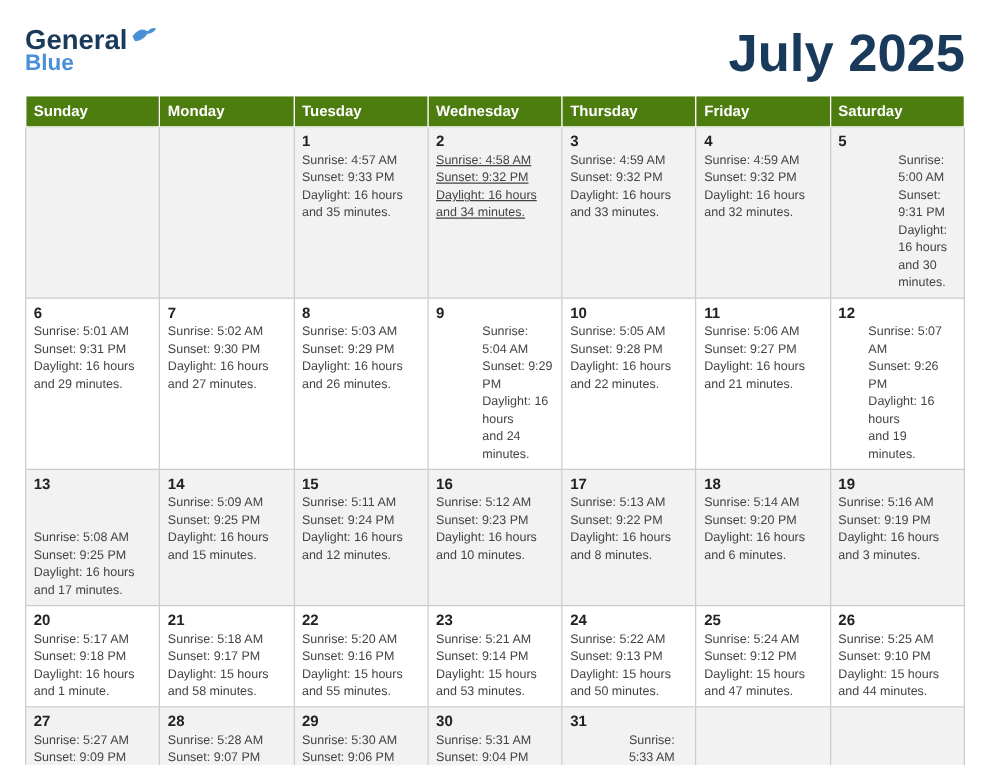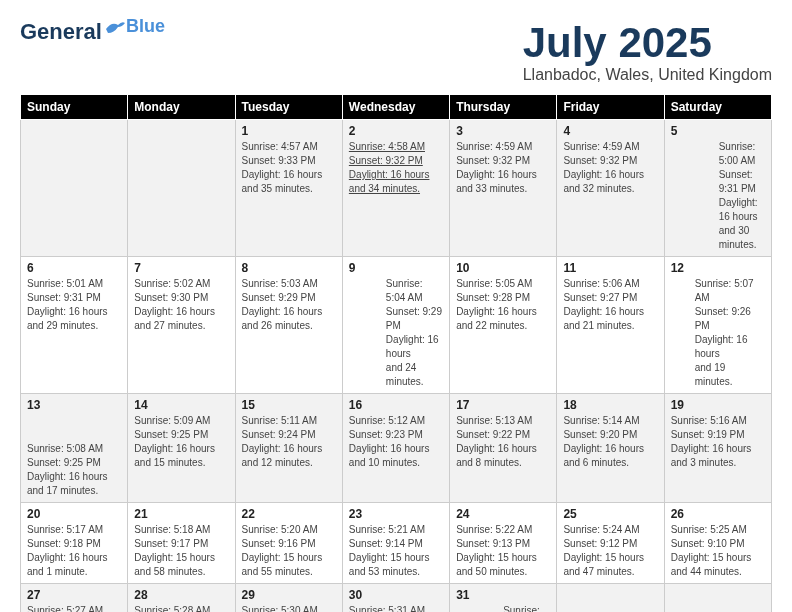--- a/index.html
+++ b/index.html
@@ -11,42 +11,42 @@
       padding: 20px;
     }
     .header {
       display: flex;
       justify-content: space-between;
       align-items: flex-start;
       margin-bottom: 10px;
     }
     .logo {
       display: flex;
-      flex-direction: row;
+      flex-direction: column;
       align-items: flex-start;
     }
     .title-block {
     }
     .month-title {
       font-size: 42px;
       font-weight: bold;
       color: #1a3a5c;
       line-height: 1.1;
     }
     .location {
       font-size: 16px;
       color: #444;
     }
     table {
       width: 100%;
       border-collapse: collapse;
       table-layout: fixed;
     }
     thead tr th {
-      background-color: #000000;
+      background-color: #4d7c0f;
       color: #fff;
       font-size: 12px;
       font-weight: bold;
       padding: 5px 6px;
       text-align: left;
       border: 1px solid #fff;
     }
     tbody tr td {
       vertical-align: top;
       border: 1px solid #ccc;
@@ -84,21 +84,20 @@
         <span style="color:#1a3a5c;">General</span>
       </div>
       <svg width="22" height="18" viewBox="0 0 22 18" style="margin-top:-8px;">
         <path d="M2,10 Q8,2 14,6 Q18,2 21,4 Q18,8 14,8 Q10,14 4,14 Z" fill="#4a90d9"></path>
       </svg>
     </div>
     <div style="font-size:18px; font-weight:bold; color:#4a90d9; margin-top:-4px;">Blue</div>
   </div>
   <div class="title-block">
     <div class="month-title">July 2025</div>
-    <div class="location">Llanbadoc, Wales, United Kingdom</div>
   </div>
 </div>
 
 <table>
   <thead>
     <tr>
     <th>Sunday</th>
         <th>Monday</th>
         <th>Tuesday</th>
         <th>Wednesday</th>

